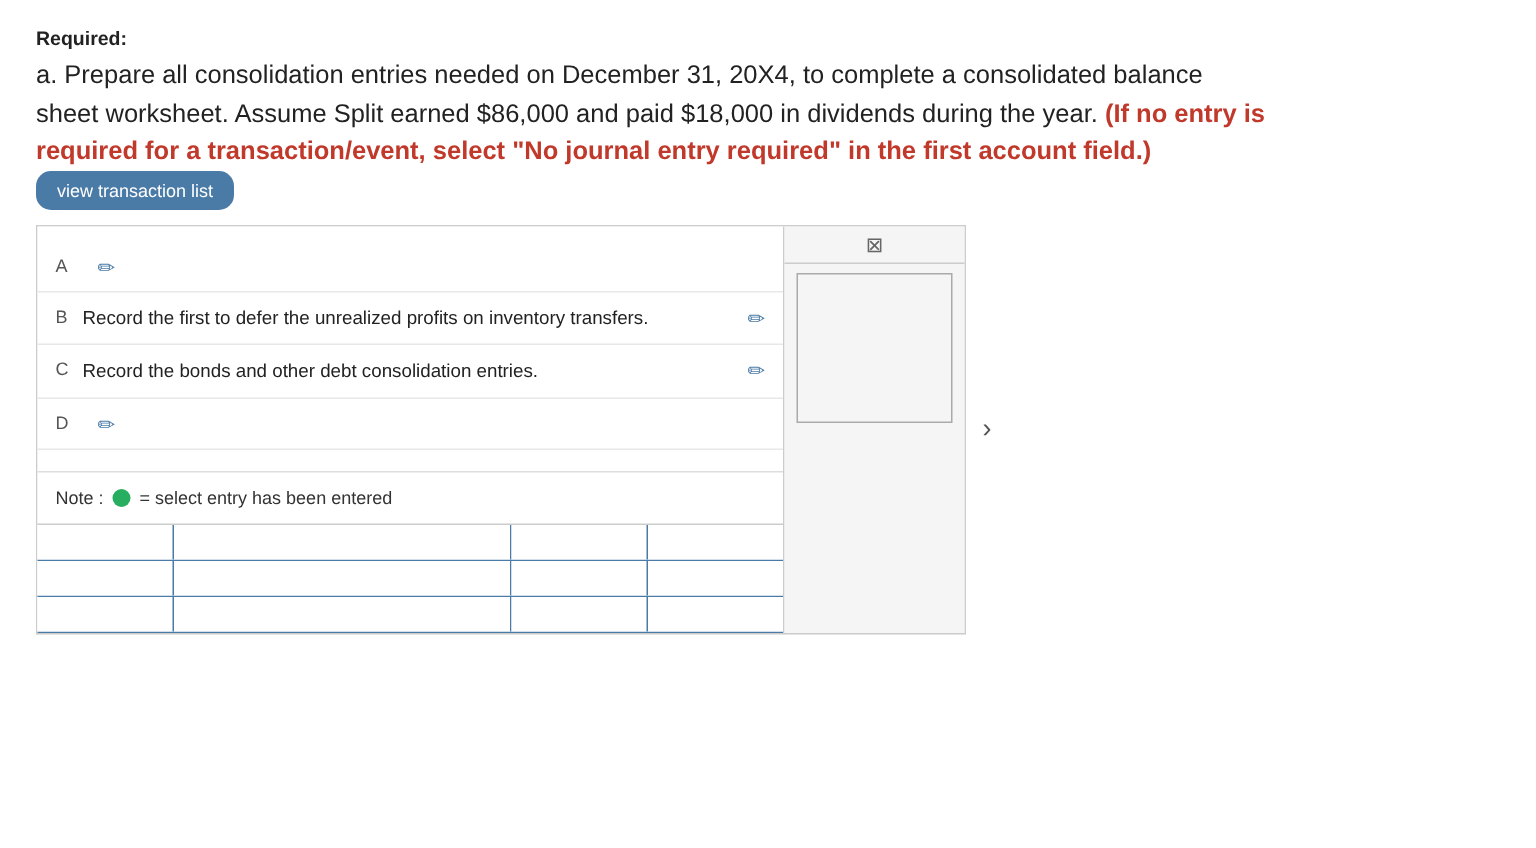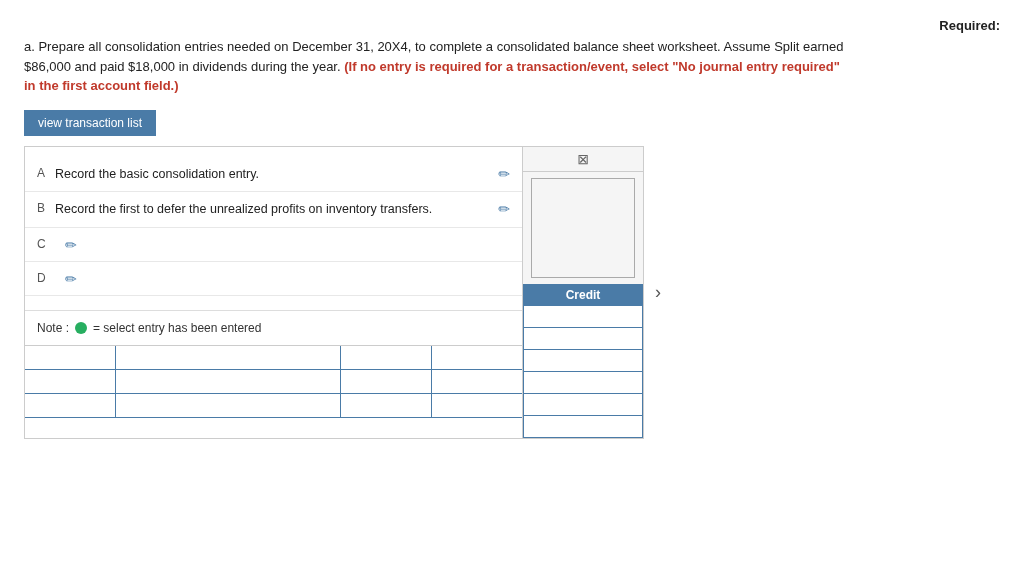--- a/index.html
+++ b/index.html
@@ -6,41 +6,39 @@
     body {
       font-family: Arial, sans-serif;
       font-size: 13px;
       background: #fff;
       color: #222;
       padding: 18px 24px;
     }
     .required-label {
       font-weight: bold;
       margin-bottom: 4px;
-      text-align: right;
     }
     .instructions {
-      font-size: 13px;
+      font-size: 17px;
       line-height: 1.5;
-      margin-bottom: 14px;
       max-width: 820px;
     }
     .bold-red {
       font-weight: bold;
       color: #c0392b;
     }
     .btn-view {
       background: #4a7ba7;
       color: #fff;
       border: none;
       padding: 6px 14px;
       font-size: 12px;
       cursor: pointer;
       margin-bottom: 10px;
-      border-radius: 0;
+      border-radius: 10px;
     }
     .main-container {
       display: flex;
       border: 1px solid #ccc;
       background: #f5f5f5;
       max-width: 620px;
       position: relative;
     }
     .left-panel {
       flex: 1;
@@ -183,30 +181,30 @@
 
 <button class="btn-view">view transaction list</button>
 
 <div class="main-container">
 
   <div class="left-panel">
     <div class="entry-list">
 
     <div class="entry-row">
           <span class="entry-letter">A</span>
-          <span class="entry-text">Record the basic consolidation entry.</span>
           <span class="edit-icon">✏</span>
         </div>
         <div class="entry-row">
           <span class="entry-letter">B</span>
           <span class="entry-text">Record the first to defer the unrealized profits on inventory transfers.</span>
           <span class="edit-icon">✏</span>
         </div>
         <div class="entry-row">
           <span class="entry-letter">C</span>
+          <span class="entry-text">Record the bonds and other debt consolidation entries.</span>
           <span class="edit-icon">✏</span>
         </div>
         <div class="entry-row">
           <span class="entry-letter">D</span>
           <span class="edit-icon">✏</span>
         </div>
       </div>
     <div class="note-section">
       <span>Note :</span>
       <span class="green-circle"></span>
@@ -234,30 +232,19 @@
       </div>
     </div>
   </div>
 
   <div class="right-panel">
     <div class="top-right-controls">
       <span class="grid-icon">⊠</span>
     </div>
     <div class="right-top-box"></div>
 
-    <div class="credit-section">
-      <div class="credit-header">Credit</div>
-      <div class="credit-rows">
-        <div class="credit-row"></div>
-        <div class="credit-row"></div>
-        <div class="credit-row"></div>
-        <div class="credit-row"></div>
-        <div class="credit-row"></div>
-        <div class="credit-row"></div>
-      </div>
-    </div>
 
     <div class="chevron-right">›</div>
   </div>
 </div>
 
 
 
 
 </body></html>

